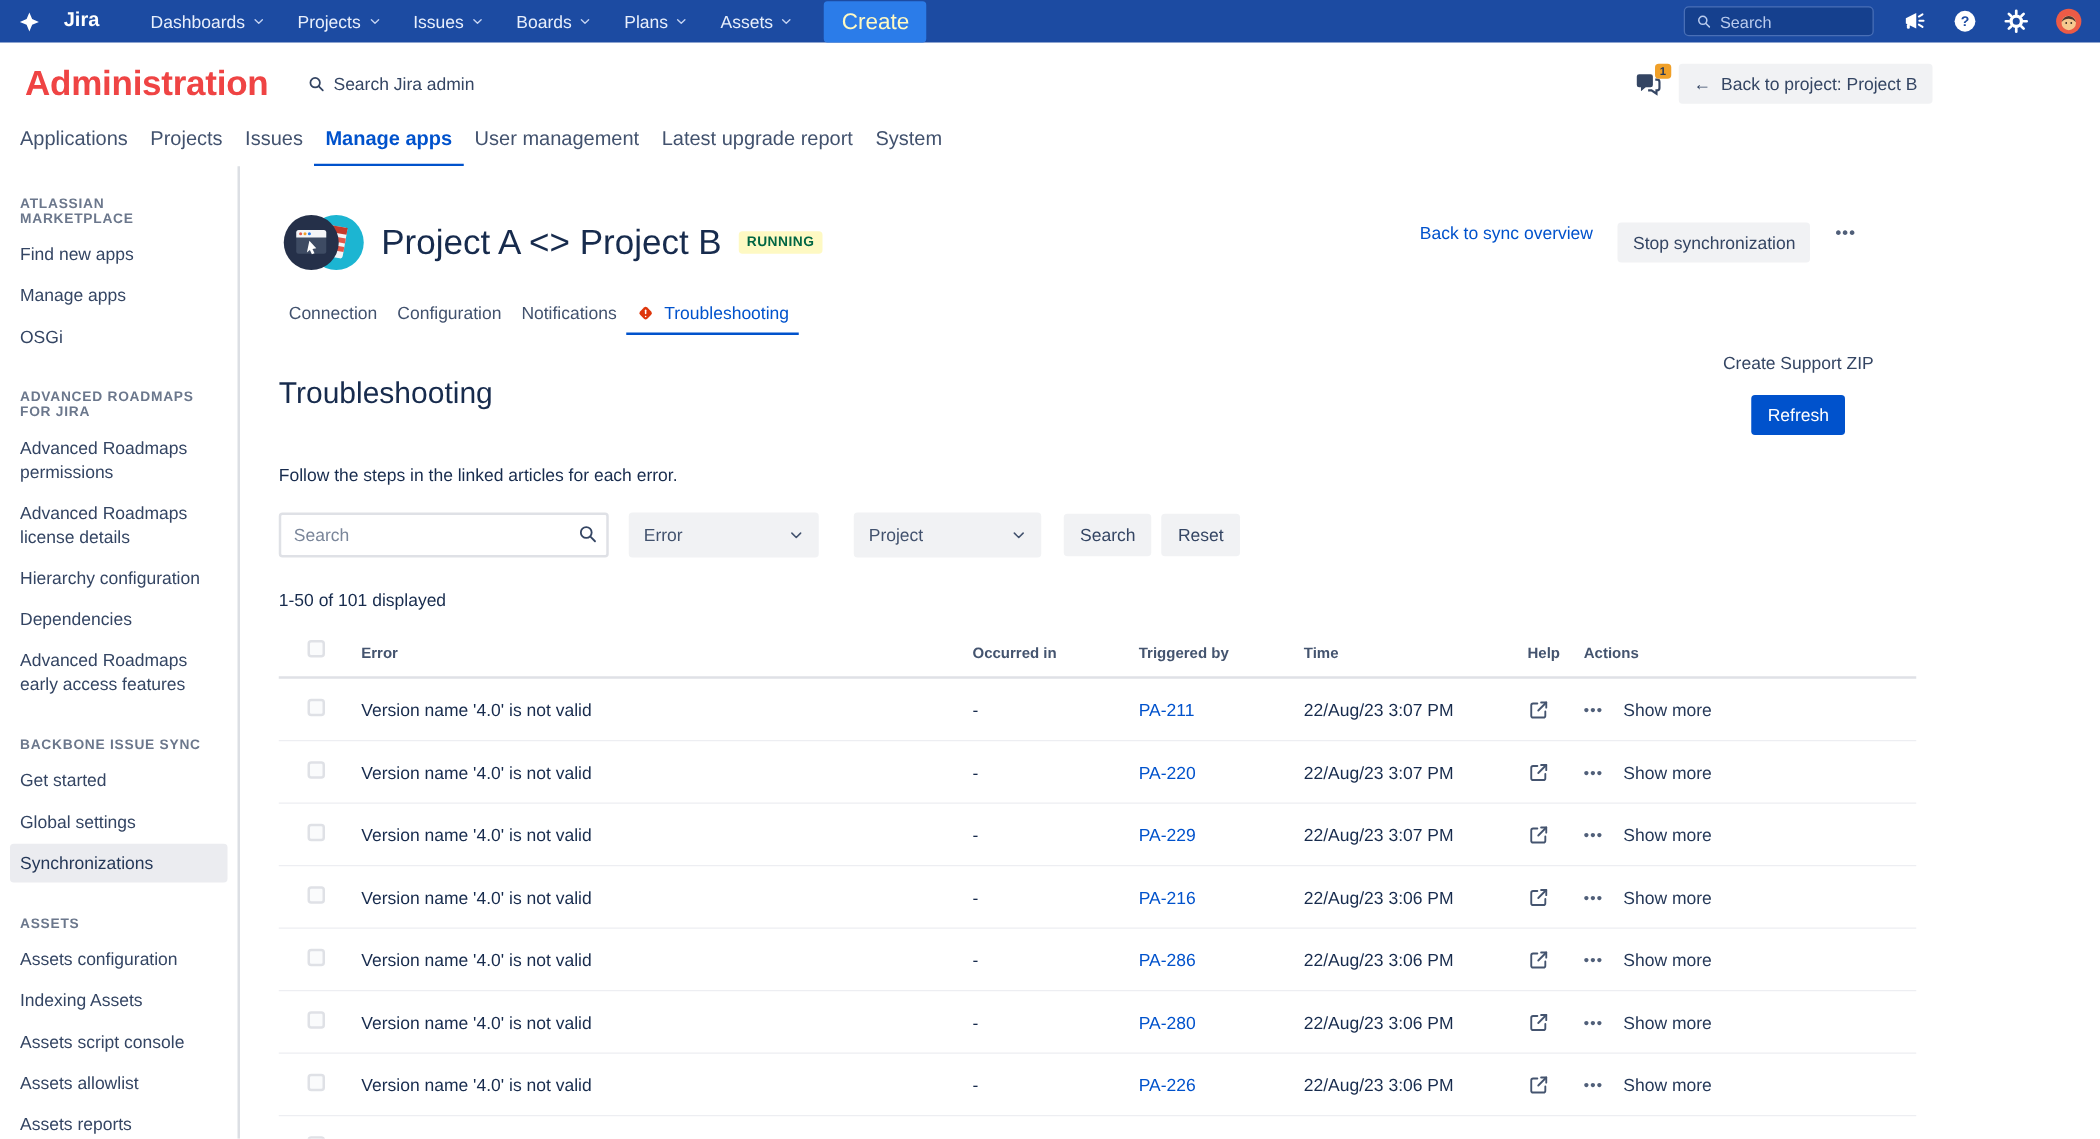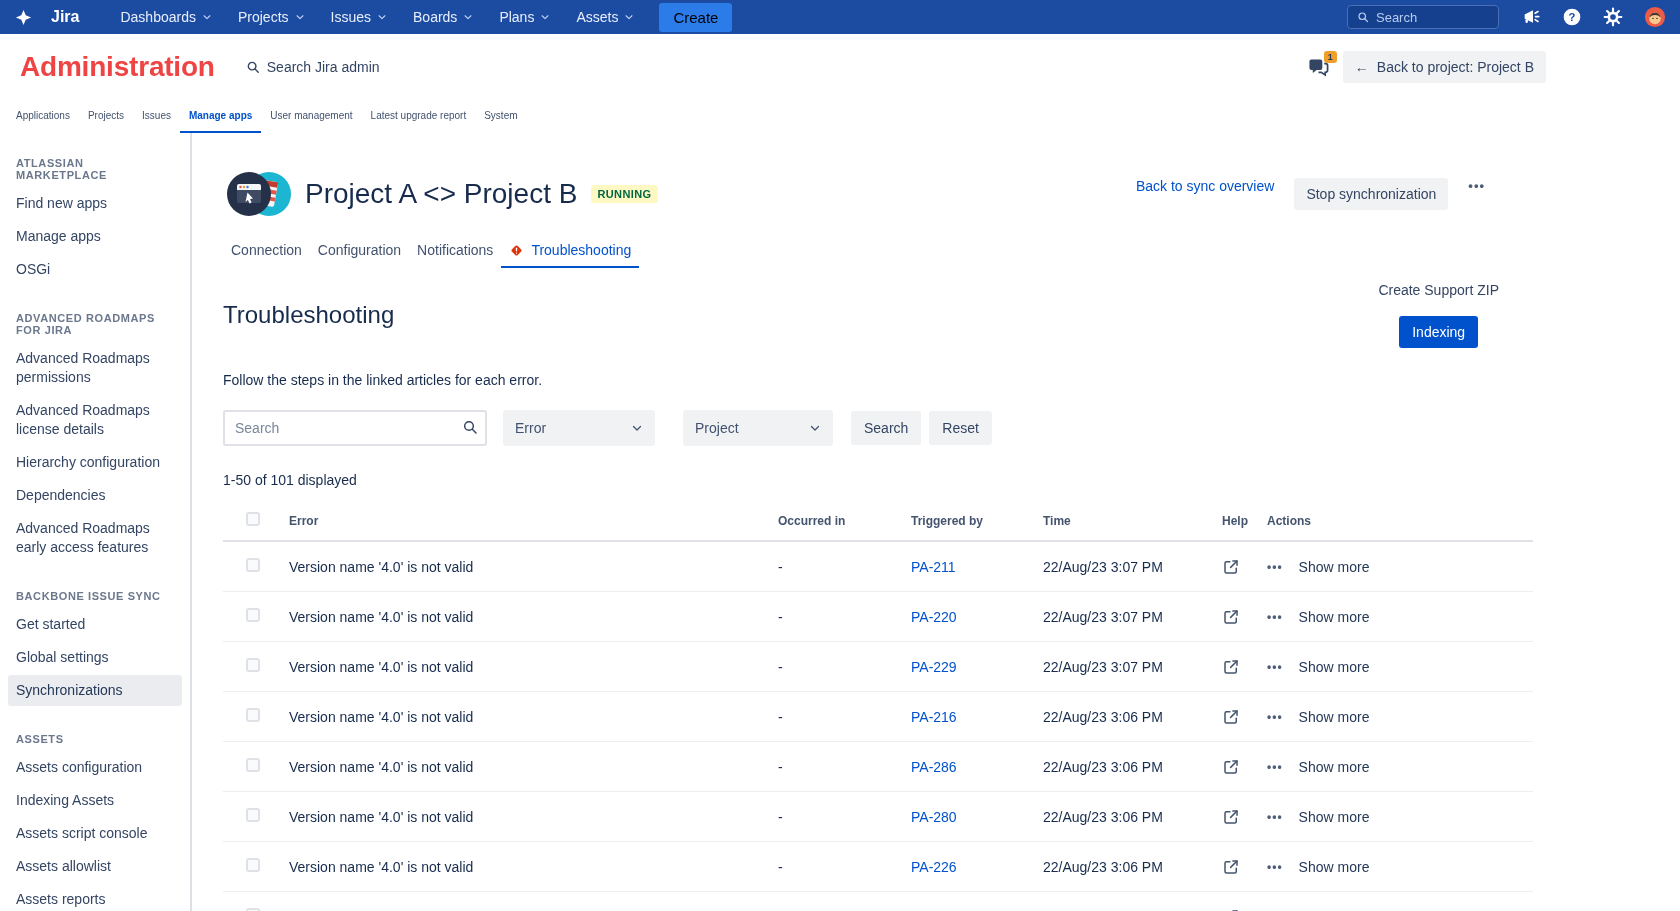--- a/index.html
+++ b/index.html
@@ -5,40 +5,40 @@
   * { box-sizing: border-box; margin: 0; padding: 0; }
   html, body { width: 1680px; height: 911px; overflow: hidden; }
   body { font-family: "Liberation Sans", sans-serif; background: #fff; color: #172B4D; }
   a { text-decoration: none; cursor: pointer; }
 
   
   .topnav { height: 34px; background: #1C4BA2; display: flex; align-items: center; padding: 0 14px; color: #fff; }
   .brand { display: flex; align-items: center; gap: 18px; font-size: 16px; font-weight: 700; margin-right: 28px; cursor: pointer; }
   .nav-items { display: flex; align-items: center; height: 34px; }
   .nav-item { display: flex; align-items: center; gap: 6px; padding: 0 13px; height: 34px; font-size: 14px; color: #E8EFFC; cursor: pointer; }
-  .create-btn { background: #2B7CE9; color: #000000; border: none; border-radius: 3px; font-size: 15px; font-weight: 500; padding: 6px 14px; margin-left: 12px; cursor: pointer; font-family: inherit; }
+  .create-btn { background: #2B7CE9; color: #fef9c3; border: none; border-radius: 3px; font-size: 18px; font-weight: 500; padding: 6px 14px; margin-left: 12px; cursor: pointer; font-family: inherit; }
   .nav-spacer { flex: 1; }
   .nav-search { width: 152px; height: 24px; background: #15408E; border: 1px solid #496FB6; border-radius: 4px; display: flex; align-items: center; gap: 7px; padding: 0 9px; color: #B9CBEE; }
   .nav-search input { background: transparent; border: none; outline: none; color: #DCE6F9; font-size: 13px; width: 100%; font-family: inherit; }
   .nav-search input::placeholder { color: #B9CBEE; }
   .nav-icon { margin-left: 21px; display: flex; align-items: center; cursor: pointer; }
 
   
   .admin-header { height: 66px; display: flex; align-items: center; padding: 0 134px 0 20px; }
   .admin-title { font-size: 28px; font-weight: 600; color: #ef4444; letter-spacing: -0.2px; }
   .admin-search { display: flex; align-items: center; gap: 7px; margin-left: 31px; font-size: 14px; color: #344563; cursor: pointer; }
   .admin-right { margin-left: auto; display: flex; align-items: center; gap: 13px; }
   .notif { position: relative; display: flex; cursor: pointer; }
   .notif-badge { position: absolute; top: -6px; right: -7px; background: #F0A029; color: #253858; font-size: 9px; font-weight: 700; border-radius: 3px; padding: 1px 4px; line-height: 10px; }
   .back-btn { background: #F1F2F4; border: none; border-radius: 3px; padding: 8px 12px; font-size: 14px; color: #344563; display: flex; align-items: center; gap: 8px; cursor: pointer; font-family: inherit; }
   .back-arrow { font-size: 14px; line-height: 12px; }
 
   
   .admin-tabs { height: 33px; display: flex; align-items: flex-end; padding-left: 7px; }
-  .admin-tab { padding: 0 9px 12px; font-size: 10px; color: #42526E; cursor: pointer; }
+  .admin-tab { padding: 0 9px 12px; font-size: 16px; color: #42526E; cursor: pointer; }
   .admin-tab.active { color: #0052CC; font-weight: 600; box-shadow: inset 0 -2px 0 #0052CC; }
 
   
   .layout { display: flex; height: 778px; }
   .sidebar { width: 192px; border-right: 2px solid #DCDFE4; padding-top: 22px; flex-shrink: 0; }
   .side-section-title { font-size: 11px; font-weight: 700; color: #6B778C; letter-spacing: 0.6px; padding: 0 16px; margin: 27px 0 7px; }
   .side-section:first-child .side-section-title { margin-top: 2px; }
   .side-item { font-size: 14px; color: #344563; line-height: 19px; padding: 6px 8px; margin: 2px 8px; border-radius: 3px; cursor: pointer; }
   .side-item.selected { background: #EBECF0; color: #253858; font-weight: 500; }
   .main { flex: 1; padding: 0 147px 0 31px; }
@@ -291,21 +291,21 @@
             <rect x="11" y="15.2" width="2" height="2" rx="1" fill="#fff"></rect>
           </svg>
           <span>Troubleshooting</span>
         </div>
       </div>
 
     <div class="page-head">
       <div class="page-title">Troubleshooting</div>
       <div class="page-head-right">
         <span class="zip-link">Create Support ZIP</span>
-        <button class="primary-btn">Indexing</button>
+        <button class="primary-btn">Refresh</button>
       </div>
     </div>
 
     <div class="desc">Follow the steps in the linked articles for each error.</div>
 
     <div class="filters">
       <span class="search-box">
         <input placeholder="Search" style="">
         <span class="mag">
           <svg width="16" height="16" viewBox="0 0 24 24" fill="none" stroke="#344563" stroke-width="2.2" stroke-linecap="round">

